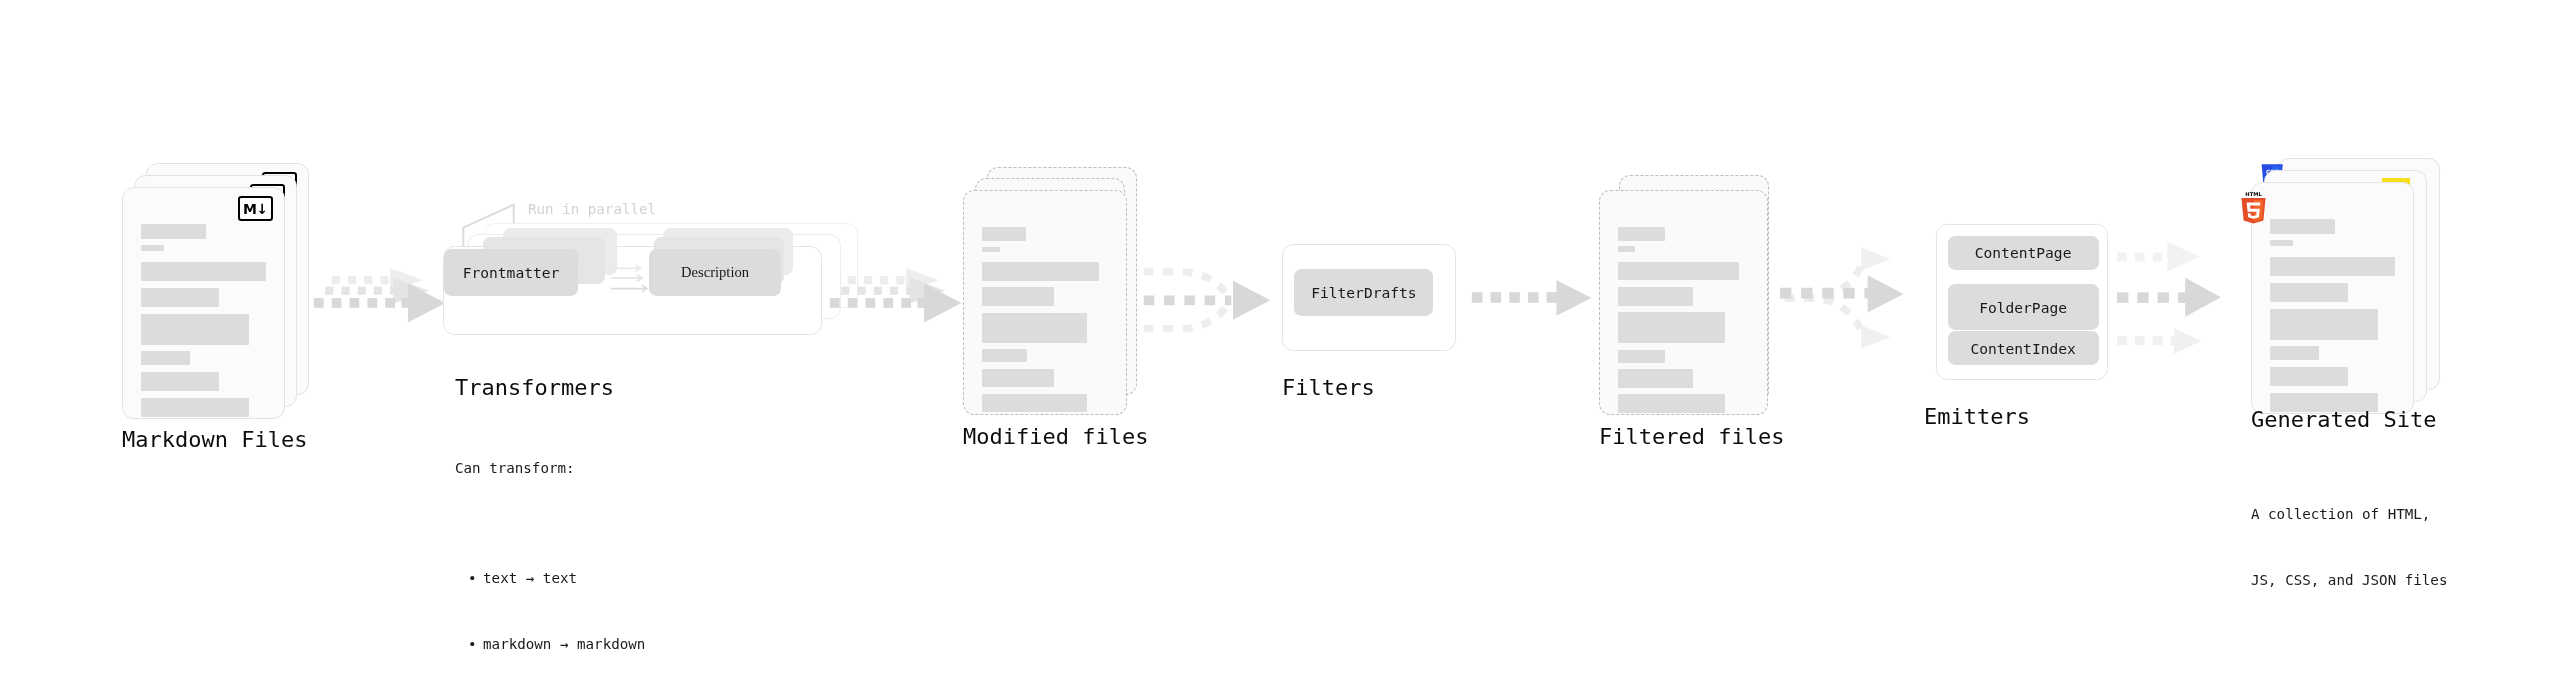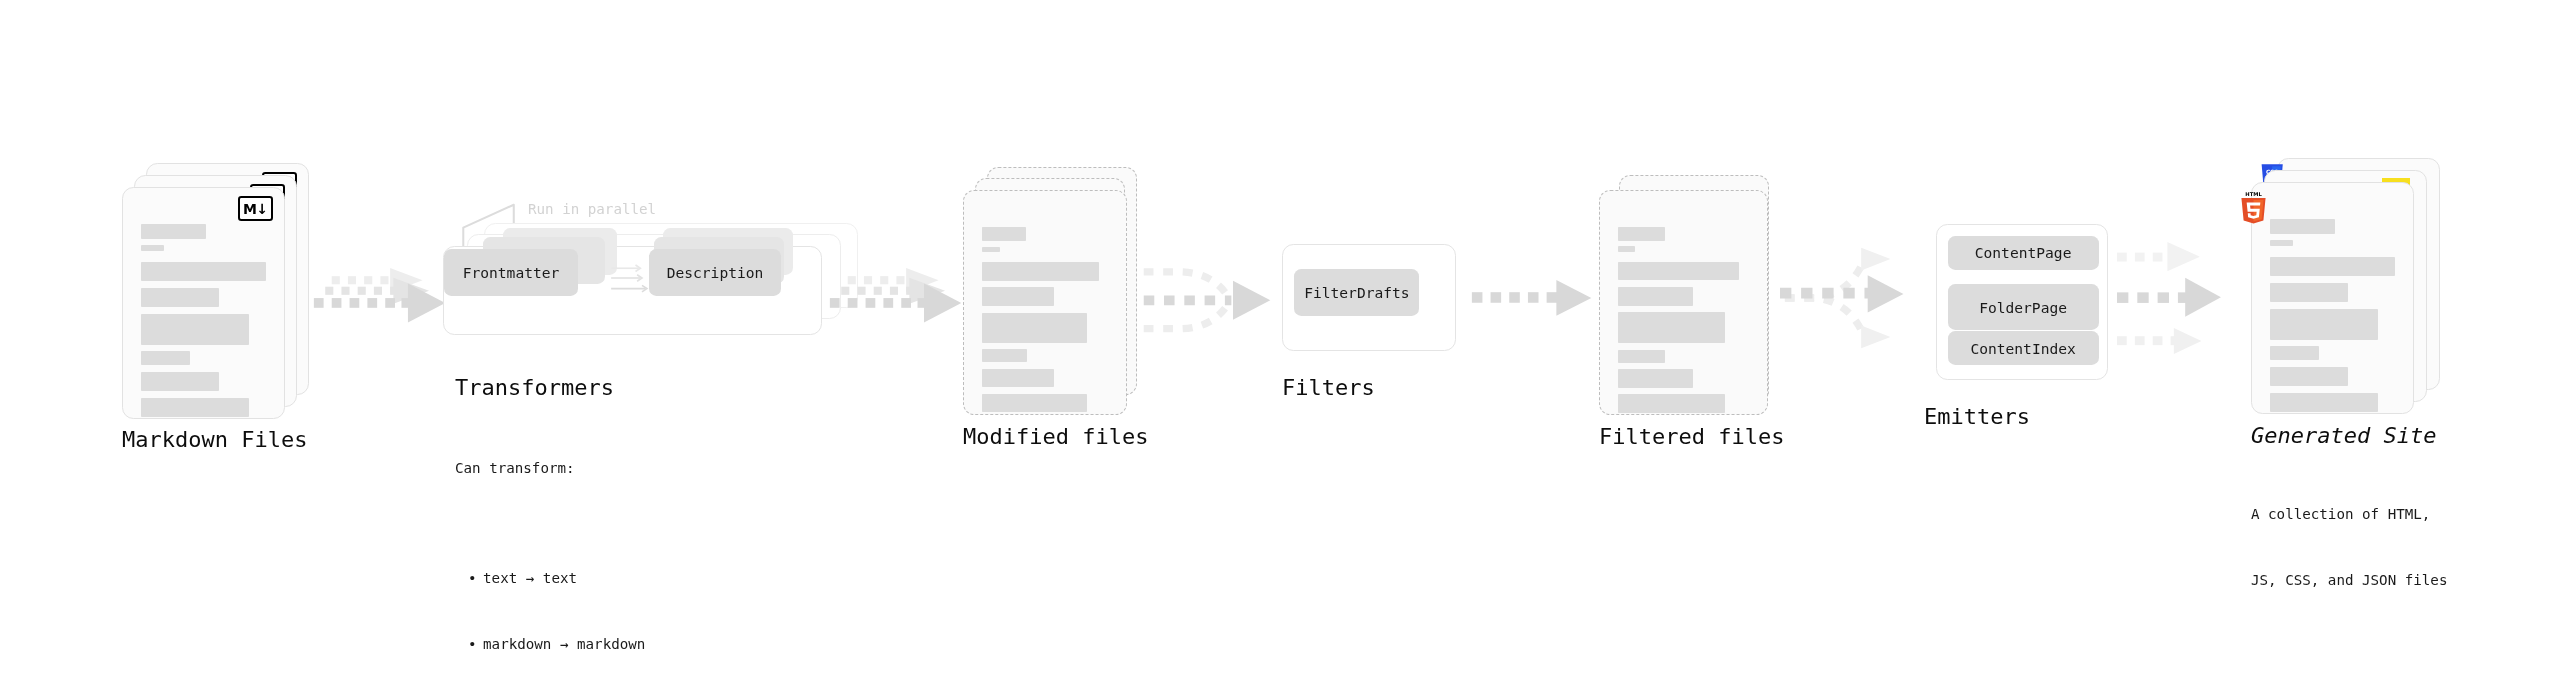--- a/index.html
+++ b/index.html
@@ -249,21 +249,21 @@
           <path d="M0 16 H36"></path>
             <path d="M32 12 L38 16 L32 20"></path>
         </g>
         <g stroke="#dcdcdc" stroke-width="2" fill="none">
           <path d="M0 29 H42"></path>
             <path d="M38 25 L44 29 L38 33"></path>
         </g>
       </svg>
 
       <div class="chip" style="position:absolute;left:0;top:1.6px;width:134px;height:47px;">Frontmatter</div>
-      <div class="chip" style="position:absolute;left:205px;top:1.6px;width:132px;height:47px;">Description</div>
+      <div class="chip" style="position:absolute;left:205px;top:1.6px;width:132px;height:47px;font-family:Liberation Serif, serif;">Description</div>
     </div>
   </div>
 
   <div class="title" style="left:455px; top:375px;">Transformers</div>
   <div class="caption" style="left:455px; top:413px;">
     <div>Can transform:</div>
     <ul>
       <li>text → text</li>
       <li>markdown → markdown</li>
       
@@ -325,21 +325,21 @@
     <svg width="142" height="91" viewBox="0 0 175 112">
       <path d="M12 22 H60 Q100 24 118 56" fill="none" stroke="#ededed" stroke-width="9" stroke-dasharray="12 12" stroke-linecap="butt"></path>
       <path d="M12 92 H60 Q100 90 118 58" fill="none" stroke="#ededed" stroke-width="9" stroke-dasharray="12 12" stroke-linecap="butt"></path>
       <path d="M12 57 H120" fill="none" stroke="#d8d8d8" stroke-width="12" stroke-dasharray="13 12" stroke-linecap="butt"></path>
       <path d="M122 33 L168 57 L122 81 Z" fill="#d8d8d8"></path>
     </svg>
   </div>
 
   <div class="node" style="left:1282px; top:244px;">
     <div class="group-box" style="left:0;top:0;width:174px;height:107px;">
-      <div class="chip" style="position:absolute;left:11.4px;top:24.4px;width:125px;height:47px;">FilterDrafts</div>
+      <div class="chip" style="position:absolute;left:11.4px;top:24.4px;width:139px;height:47px;">FilterDrafts</div>
     </div>
   </div>
 
   <div class="title" style="left:1282px; top:375px;">Filters</div>
 
   <div class="node" style="left:1467px; top:280px;">
     <svg width="130" height="39" viewBox="0 0 160 48">
       <g fill="#d8d8d8">
         <rect x="6" y="15" width="13" height="13"></rect>
           <rect x="29" y="15" width="13" height="13"></rect>
@@ -451,20 +451,20 @@
           <div class="ln" style="width:62%;height:19.5px;margin-bottom:6.5px;"></div>
           <div class="ln" style="width:86%;height:31px;margin-bottom:6.5px;"></div>
           <div class="ln" style="width:39%;height:14px;margin-bottom:6.5px;"></div>
           <div class="ln" style="width:62%;height:19.5px;margin-bottom:6.5px;"></div>
           <div class="ln" style="width:86%;height:19.5px;"></div>
         </div>
       </div>
     </div>
   </div>
 
-  <div class="title" style="left:2251px; top:423px;font-style:italic;">Generated Site</div>
+  <div class="title" style="left:2251px; top:407px;">Generated Site</div>
   <div class="caption" style="left:2251px; top:459px;">
     <div>A collection of HTML,</div>
     <div>JS, CSS, and JSON files</div>
   </div>
 
 </div>
 
 
 </body></html>

